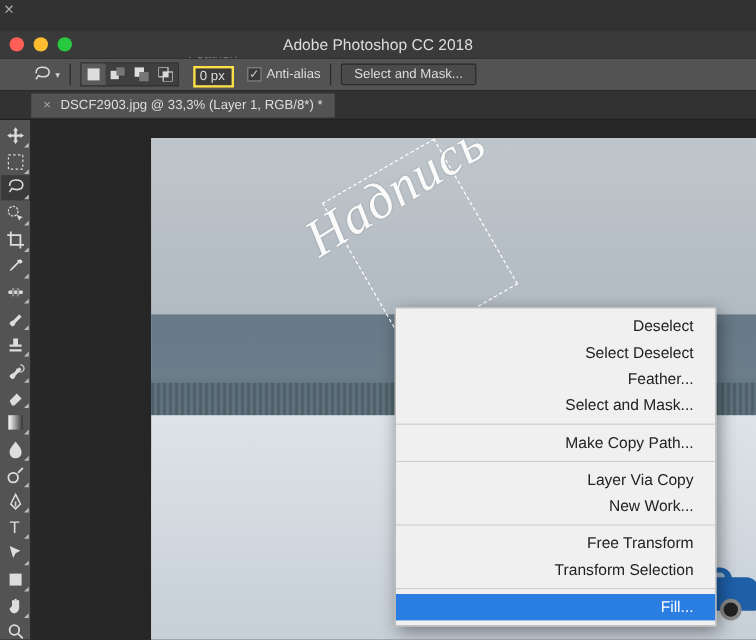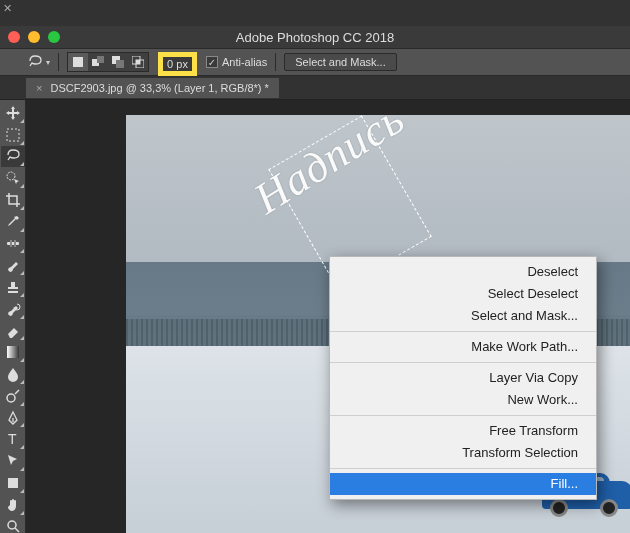--- a/index.html
+++ b/index.html
@@ -20,21 +20,21 @@
   
   .optbar { height: 28px; background: #535353; border-top: 1px solid #2a2a2a; border-bottom: 1px solid #2a2a2a; display: flex; align-items: center; padding-left: 26px; gap: 8px; color: #ddd; font-size: 11px; }
   .opt-tool { display: flex; align-items: center; gap: 2px; }
   .lasso-ico { width: 18px; height: 18px; display: inline-flex; align-items: center; justify-content: center; }
   .caret { font-size: 8px; color: #ccc; }
   .seg { display: flex; border: 1px solid #2a2a2a; }
   .seg span { width: 20px; height: 18px; display: inline-flex; align-items: center; justify-content: center; background: #3f3f3f; }
   .seg span.active { background: #5a5a5a; }
   .seg svg { display: block; }
   .feather { display: flex; align-items: center; gap: 4px; flex-direction: column; }
-  .feather-val { background: #3a3a3a; border: 5px solid #fde047; padding: 1px 4px; min-width: 34px; color: #ddd; font-size: 11px; }
+  .feather-val { background: #3a3a3a; border: 2px solid #fde047; padding: 1px 4px; min-width: 34px; color: #ddd; font-size: 11px; }
   .chk { display: flex; align-items: center; gap: 4px; }
   .chkbox { width: 12px; height: 12px; border: 1px solid #888; background: #3a3a3a; display: inline-flex; align-items: center; justify-content: center; font-size: 10px; color: #ccc; }
   .btn { background: #4a4a4a; border: 1px solid #2a2a2a; padding: 2px 10px; color: #ddd; font-size: 11px; border-radius: 2px; }
   .divider { width: 1px; height: 18px; background: #2a2a2a; }
 
   
   .tabbar { height: 24px; background: #323232; border-bottom: 1px solid #222; display: flex; align-items: center; padding-left: 26px; }
   .doctab { background: #535353; color: #ddd; font-size: 11px; padding: 4px 10px; display: flex; align-items: center; gap: 8px; }
   .doctab .x { color: #aaa; font-size: 11px; }
 
@@ -294,23 +294,24 @@
         <div class="wheel w1"></div>
           <div class="wheel w2"></div>
       </div>
       <div class="watermark">Надпись</div>
       <div class="marquee"></div>
     </div>
 
     <div class="ctx" id="ctx">
         <div class="mi">Deselect</div>
         <div class="mi">Select Deselect</div>
+        <div class="mi">Feather...</div>
         <div class="mi">Select and Mask...</div>
         <hr>
-        <div class="mi">Make Work Path...</div>
+        <div class="mi">Make Copy Path...</div>
         <hr>
         <div class="mi">Layer Via Copy</div>
         <div class="mi">New Work...</div>
         <hr>
         <div class="mi">Free Transform</div>
         <div class="mi">Transform Selection</div>
         <hr>
         <div class="mi hl">Fill...</div>
       </div>
   </div>

